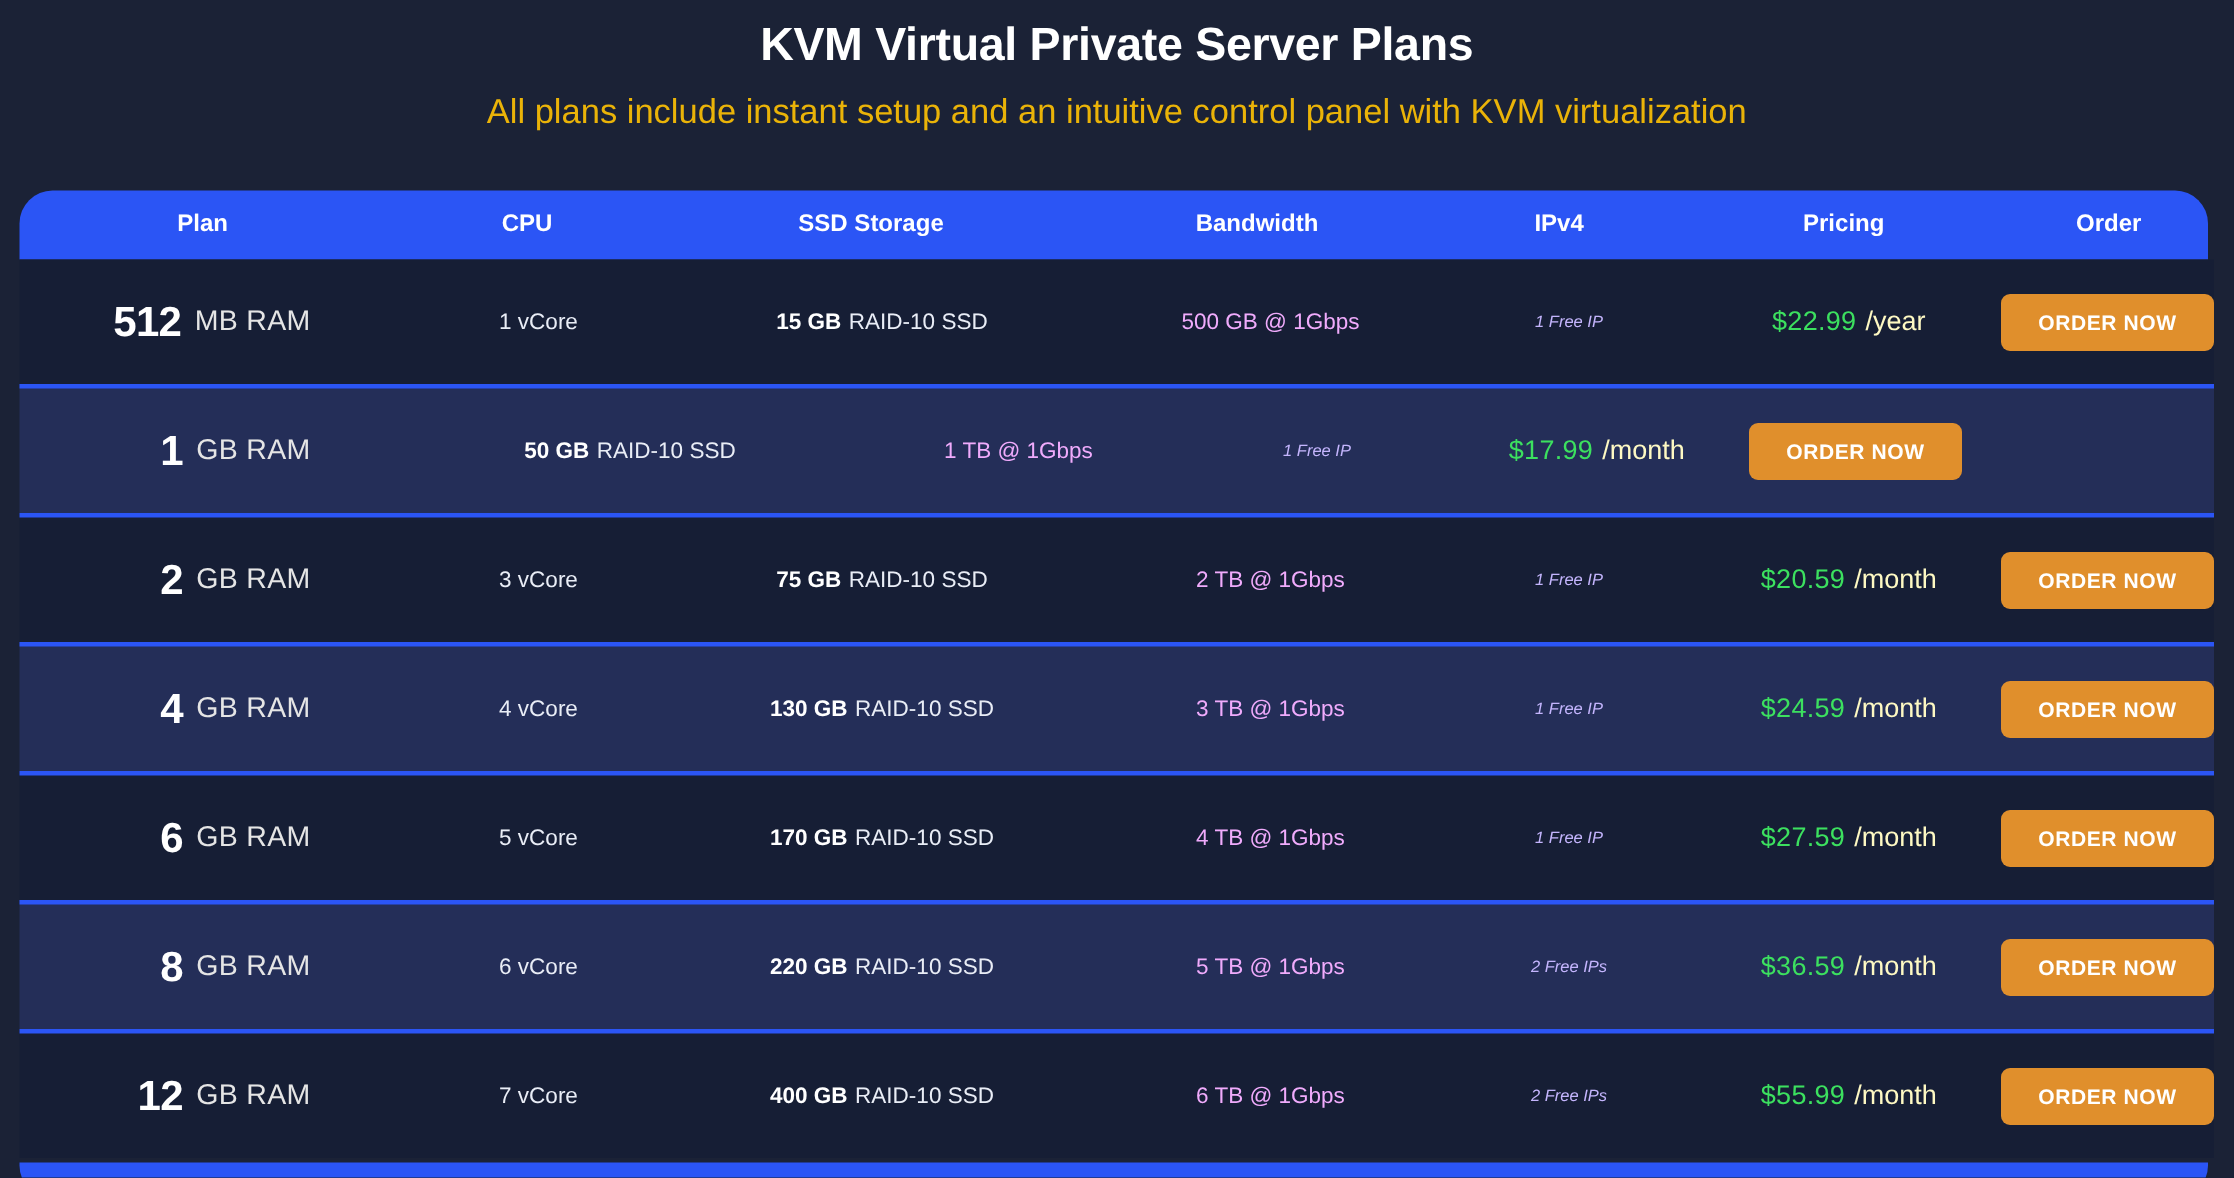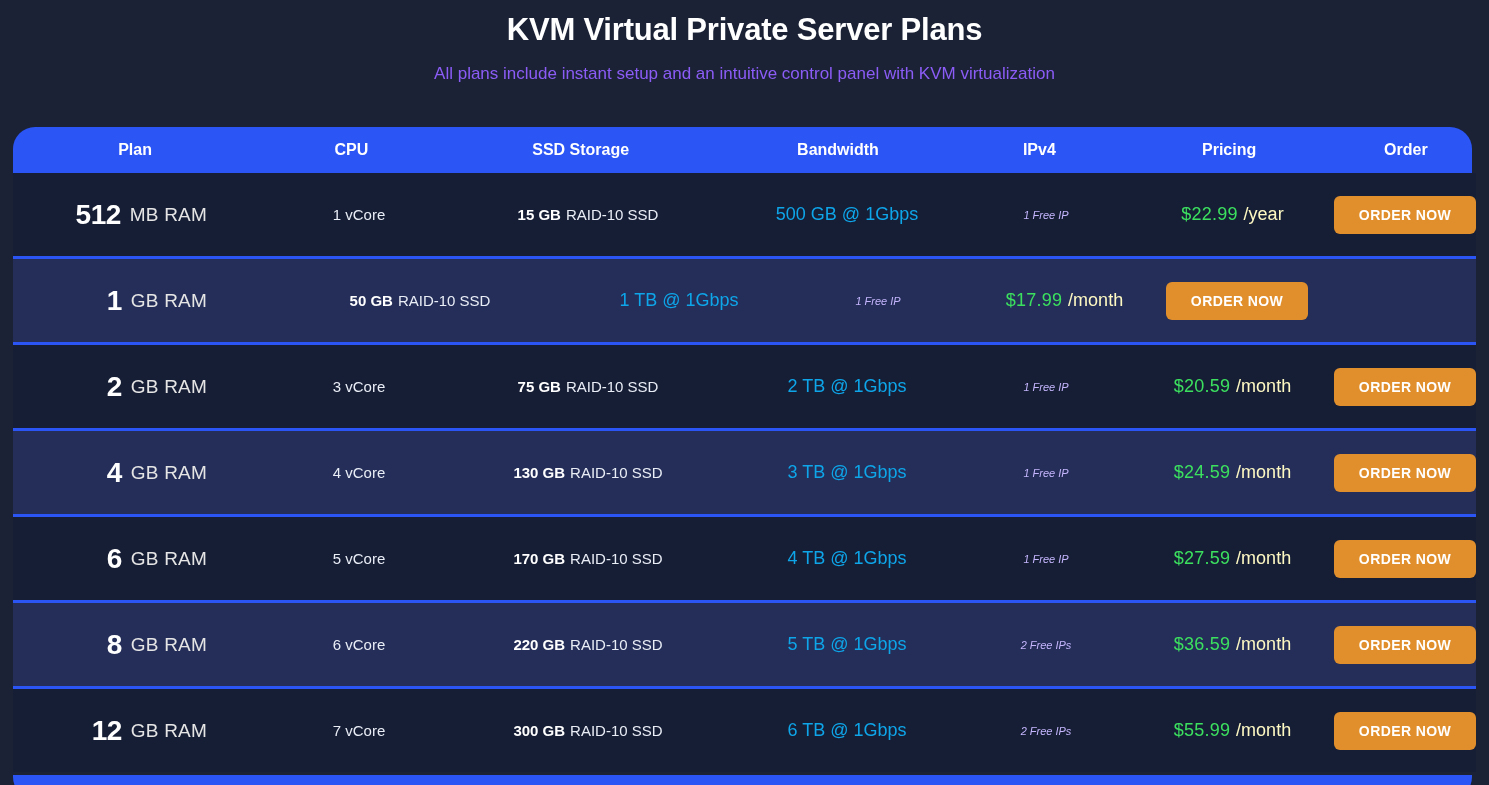--- a/index.html
+++ b/index.html
@@ -32,22 +32,22 @@
   .hero-title {
     font-size: 31px;
     font-weight: bold;
     letter-spacing: -0.2px;
     color: #ffffff;
     line-height: 44px;
     margin: 0;
   }
   .hero-sub {
     margin: 10px 0 0 0;
-    font-size: 17px;
-    color: #8b5cf6;
+    font-size: 23px;
+    color: #eab308;
     line-height: 24px;
     font-weight: normal;
   }
 
   
   .table-wrap {
     position: absolute;
     left: 13px;
     top: 127px;
     width: 1463px;
@@ -127,21 +127,21 @@
     font-size: 15px;
     font-weight: bold;
     color: #ffffff;
   }
   .ssd-rest {
     font-size: 15px;
     color: #e9edf6;
     margin-left: 5px;
   }
 
-  .bw-text { font-size: 18px; color: #0ea5e9; text-align: center; }
+  .bw-text { font-size: 15px; color: #f0abfc; text-align: center; }
   .ip-text { font-size: 11px; color: #c4b5fd; font-style: italic; }
 
   .price-amount {
     font-size: 18px;
     color: #3ce05f;
     letter-spacing: 0.2px;
   }
   .price-period {
     font-size: 18px;
     color: #fef9c3;
@@ -355,21 +355,21 @@
         </div>
         <div class="row dark">
           <div class="cell c-plan">
             <span class="plan-num">12</span>
             <span class="plan-unit">GB RAM</span>
           </div>
           <div class="cell c-cpu">
             <span class="cpu-text">7 vCore</span>
           </div>
           <div class="cell c-ssd">
-            <span class="ssd-strong">300 GB</span>
+            <span class="ssd-strong">400 GB</span>
             <span class="ssd-rest">RAID-10 SSD</span>
           </div>
           <div class="cell c-bw">
             <span class="bw-text">6 TB @ 1Gbps</span>
           </div>
           <div class="cell c-ip">
             <span class="ip-text">2 Free IPs</span>
           </div>
           <div class="cell c-price">
             <span class="price-amount">$55.99</span>

